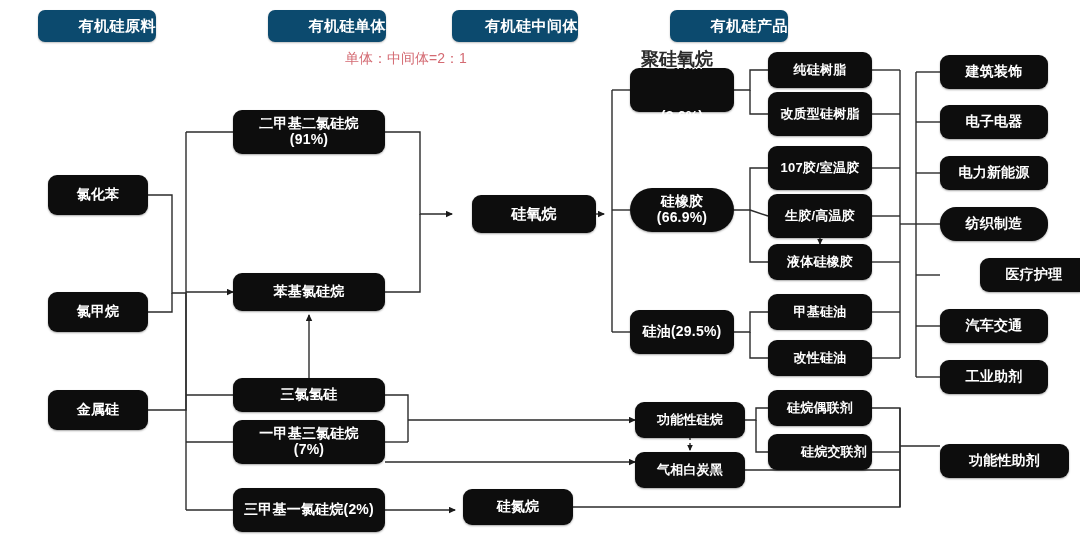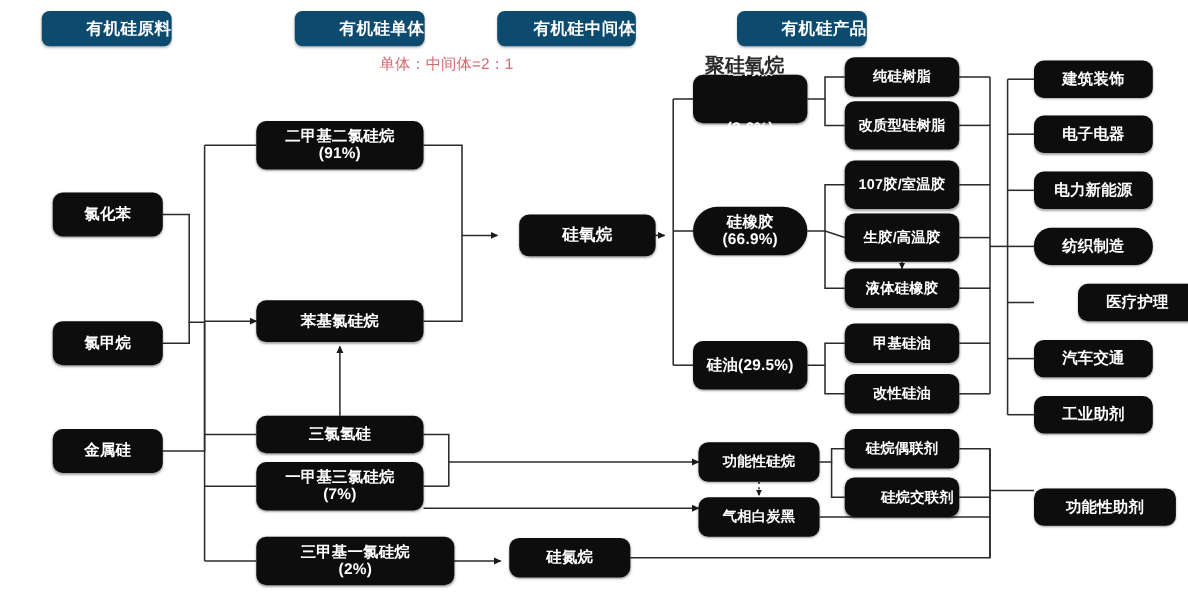--- a/index.html
+++ b/index.html
@@ -203,21 +203,21 @@
   <div class="node f14" style="left:233px;top:273px;width:152px;height:38px;">
     <span>苯基氯硅烷</span>
   </div>
   <div class="node f14" style="left:233px;top:378px;width:152px;height:34px;">
     <span>三氯氢硅</span>
   </div>
   <div class="node f14" style="left:233px;top:420px;width:152px;height:44px;flex-direction:column;">
     <span>一甲基三氯硅烷</span>
     <span class="pct">(7%)</span>
   </div>
-  <div class="node f14" style="left:233px;top:488px;width:180px;height:44px;flex-direction:column;">
+  <div class="node f14" style="left:233px;top:488px;width:152px;height:44px;">
     <span>三甲基一氯硅烷</span>
     <span class="pct">(2%)</span>
   </div>
 
   <div class="node f15" style="left:472px;top:195px;width:124px;height:38px;">
     <span>硅氧烷</span>
   </div>
   <div class="node f13" style="left:635px;top:402px;width:110px;height:36px;">
     <span>功能性硅烷</span>
   </div>

